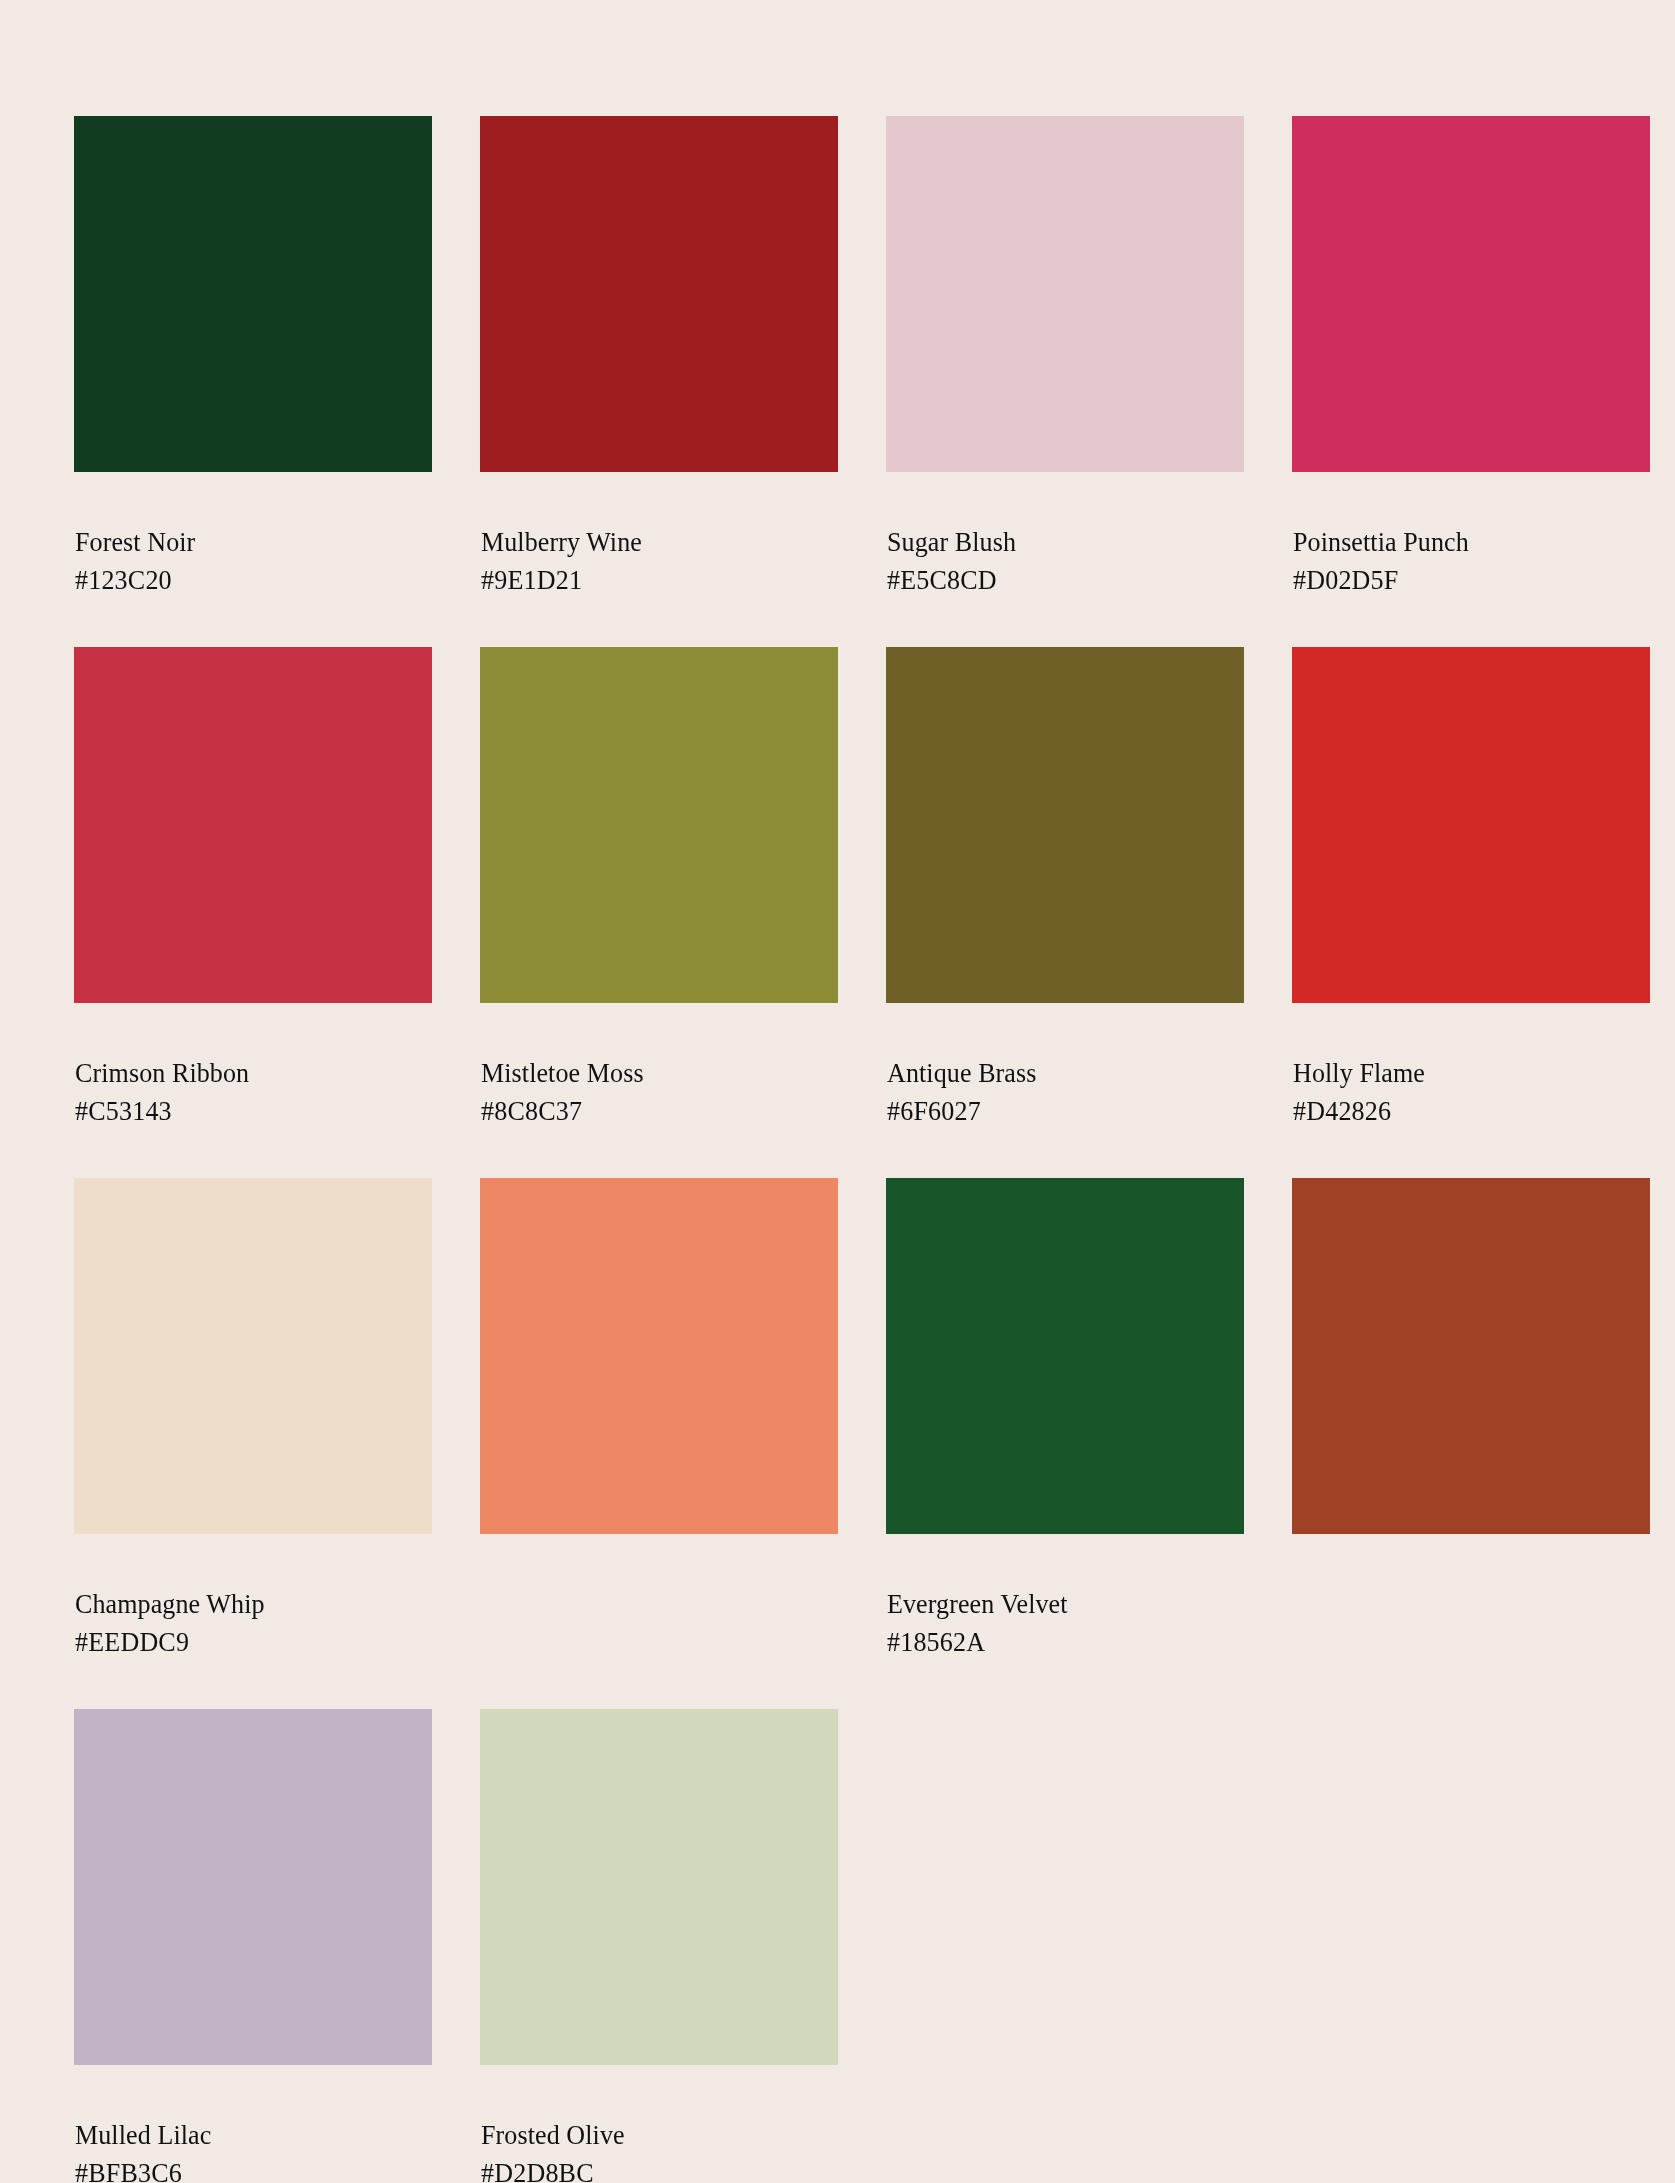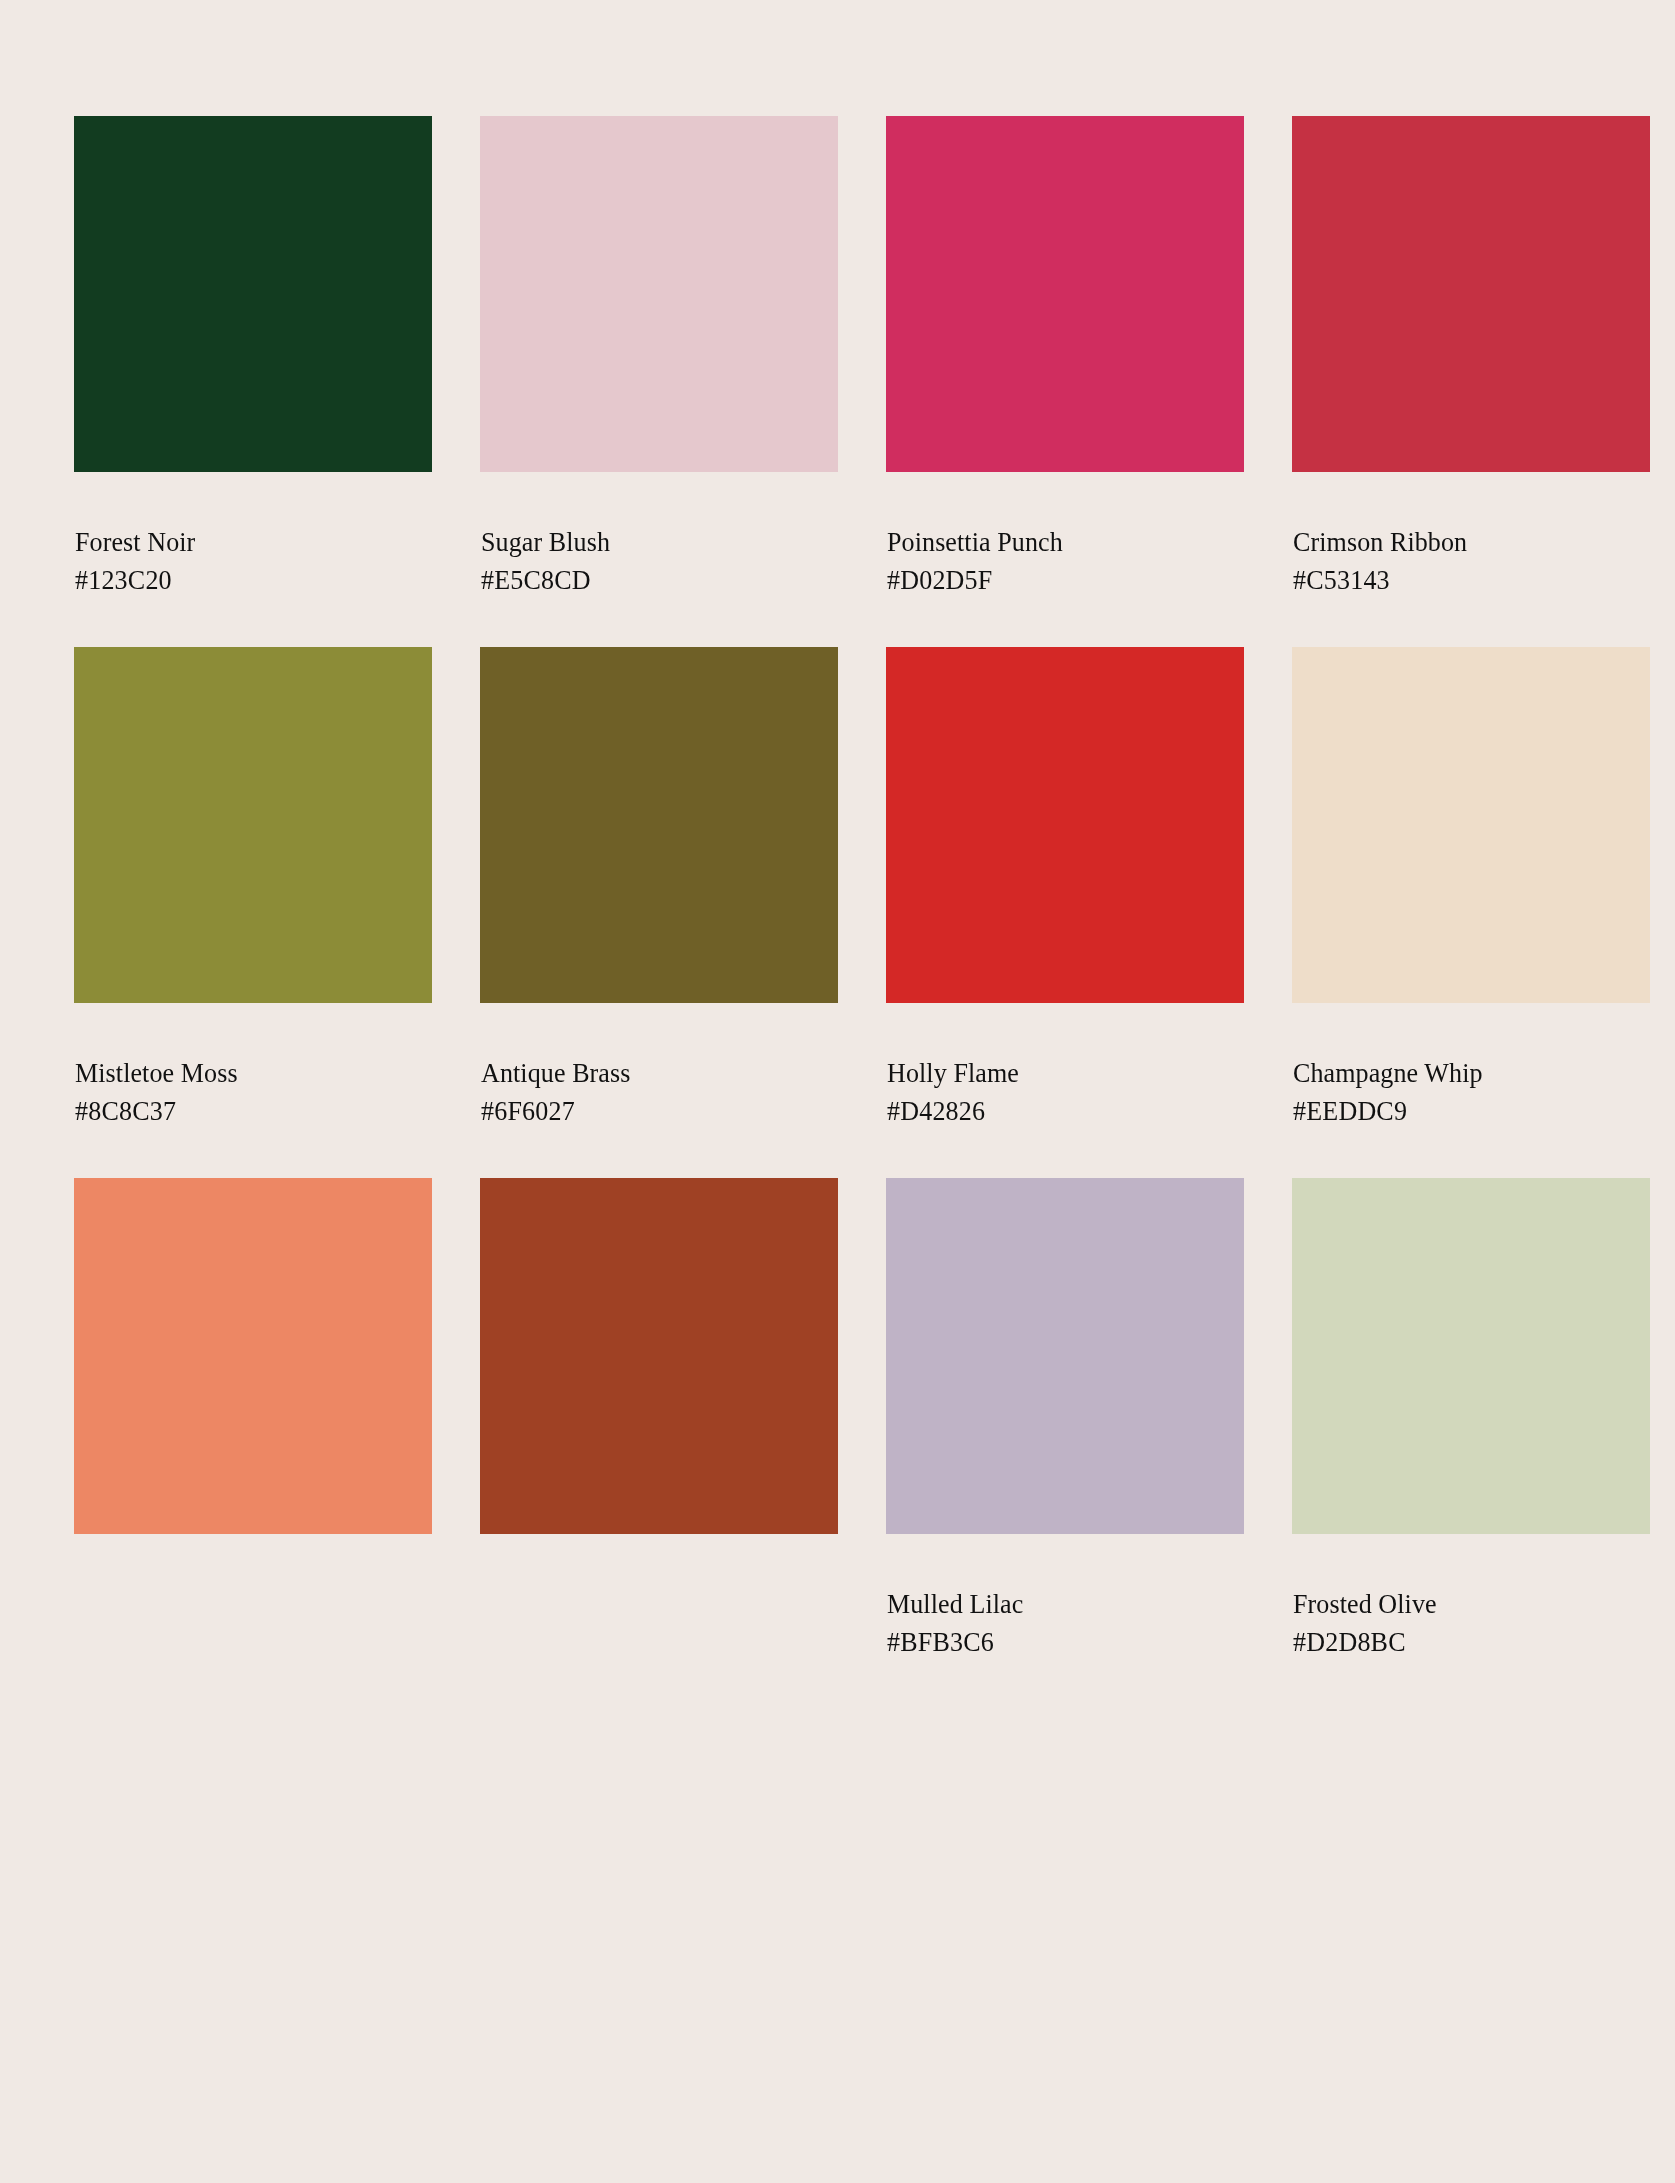--- a/index.html
+++ b/index.html
@@ -72,20 +72,27 @@
 <div id="palette-page" style="background: rgb(240, 233, 228);">
   <div id="swatch-grid">
       <div class="swatch-cell row-1">
         <div class="swatch-chip" style="background-color: rgb(18, 60, 32);"></div>
         <div class="swatch-caption">
           <span class="swatch-name" style="color: rgb(17, 17, 17);">Forest Noir</span>
           <span class="swatch-hex" style="color: rgb(17, 17, 17);">#123C20</span>
         </div>
       </div>
       <div class="swatch-cell row-1">
+        <div class="swatch-chip" style="background-color: rgb(158, 29, 33);"></div>
+        <div class="swatch-caption">
+          <span class="swatch-name" style="color: rgb(17, 17, 17);">Mulberry Wine</span>
+          <span class="swatch-hex" style="color: rgb(17, 17, 17);">#9E1D21</span>
+        </div>
+      </div>
+      <div class="swatch-cell row-1">
         <div class="swatch-chip" style="background-color: rgb(229, 200, 205);"></div>
         <div class="swatch-caption">
           <span class="swatch-name" style="color: rgb(17, 17, 17);">Sugar Blush</span>
           <span class="swatch-hex" style="color: rgb(17, 17, 17);">#E5C8CD</span>
         </div>
       </div>
       <div class="swatch-cell row-1">
         <div class="swatch-chip" style="background-color: rgb(208, 45, 95);"></div>
         <div class="swatch-caption">
           <span class="swatch-name" style="color: rgb(17, 17, 17);">Poinsettia Punch</span>
@@ -124,20 +131,27 @@
         <div class="swatch-chip" style="background-color: rgb(238, 221, 201);"></div>
         <div class="swatch-caption">
           <span class="swatch-name" style="color: rgb(17, 17, 17);">Champagne Whip</span>
           <span class="swatch-hex" style="color: rgb(17, 17, 17);">#EEDDC9</span>
         </div>
       </div>
       <div class="swatch-cell row-3">
         <div class="swatch-chip" style="background-color: rgb(237, 135, 100);"></div>
       </div>
       <div class="swatch-cell row-4">
+        <div class="swatch-chip" style="background-color: rgb(24, 86, 42);"></div>
+        <div class="swatch-caption">
+          <span class="swatch-name" style="color: rgb(17, 17, 17);">Evergreen Velvet</span>
+          <span class="swatch-hex" style="color: rgb(17, 17, 17);">#18562A</span>
+        </div>
+      </div>
+      <div class="swatch-cell row-4">
         <div class="swatch-chip" style="background-color: rgb(159, 65, 36);"></div>
       </div>
       <div class="swatch-cell row-4">
         <div class="swatch-chip" style="background-color: rgb(191, 179, 198);"></div>
         <div class="swatch-caption">
           <span class="swatch-name" style="color: rgb(17, 17, 17);">Mulled Lilac</span>
           <span class="swatch-hex" style="color: rgb(17, 17, 17);">#BFB3C6</span>
         </div>
       </div>
       <div class="swatch-cell row-4">

